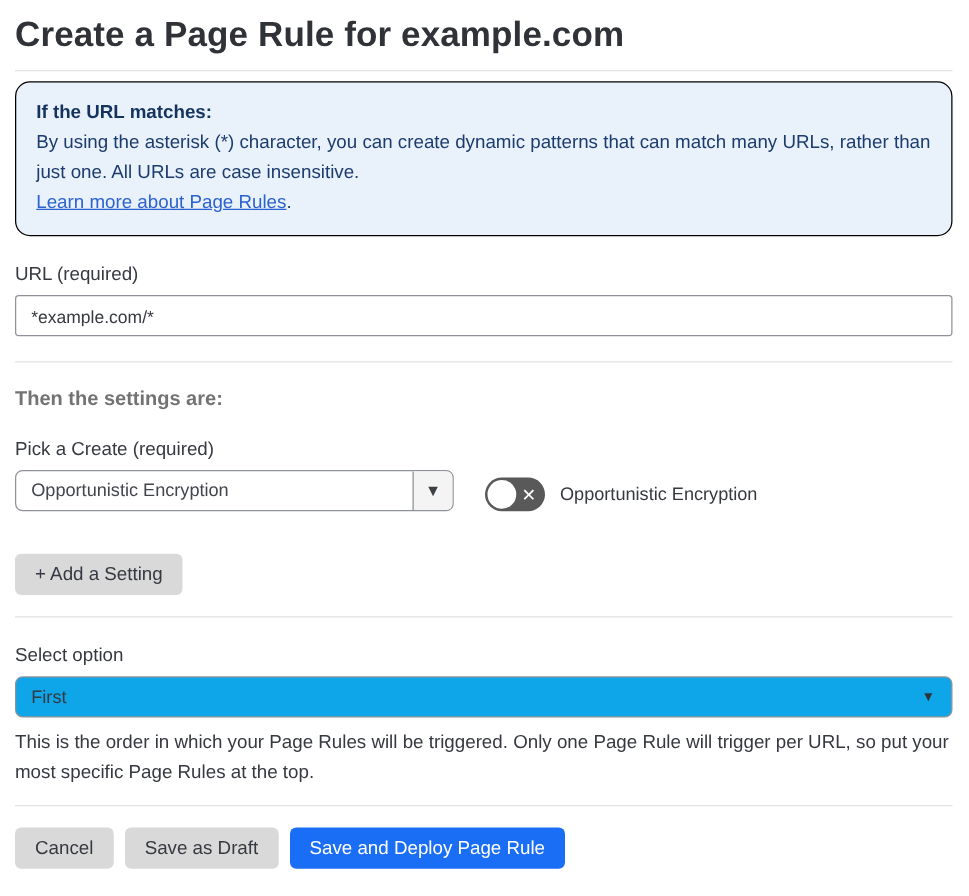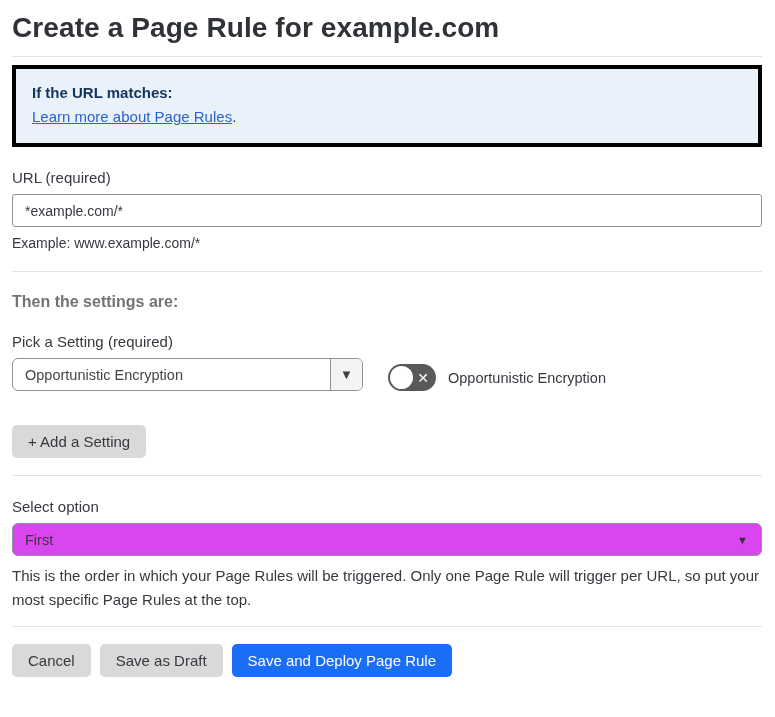--- a/index.html
+++ b/index.html
@@ -22,22 +22,22 @@
   .divider {
     border: none;
     border-top: 1px solid #e2e2e2;
     height: 0;
   }
 
   
   .info-box {
     margin-top: 8px;
     background: #e9f1fb;
-    border: 4px solid #000000;
-    border-radius: 0;
+    border: 1px solid #000000;
+    border-radius: 12px;
     padding: 12px 16px 14px 16px;
     font-size: 15px;
     line-height: 24px;
     color: #1c3c6e;
   }
   .info-box .info-heading { font-weight: bold; color: #14335f; }
   .info-box a.info-link {
     color: #2b62cf;
     text-decoration: underline;
     cursor: pointer;
@@ -164,21 +164,21 @@
   }
   .add-setting-btn { margin-top: 34px; text-align: center; }
 
   
   .full-select {
     position: relative;
     width: 100%;
     height: 33px;
     border: 1px solid #8f9299;
     border-radius: 6px;
-    background: #d946ef;
+    background: #0ea5e9;
     display: flex;
     align-items: center;
     padding: 0 32px 0 12px;
     font-size: 14.5px;
     color: #36393f;
     cursor: pointer;
   }
   .full-select .select-caret {
     position: absolute;
     right: 13px;
@@ -205,32 +205,32 @@
 </head>
 <body>
 
 <div class="container">
 
   <h1 class="page-title">Create a Page Rule for example.com</h1>
   <hr class="divider">
 
   <div class="info-box">
     <div class="info-heading">If the URL matches:</div>
+    <div>By using the asterisk (*) character, you can create dynamic patterns that can match many URLs, rather than just one. All URLs are case insensitive.</div>
     <div><a class="info-link">Learn more about Page Rules</a><span>.</span></div>
   </div>
 
   <div class="field-label">URL (required)</div>
   <input class="text-input" type="text" value="*example.com/*" style="">
-  <div class="helper-text">Example: www.example.com/*</div>
 
   <hr class="divider section-divider">
 
   <h2 class="section-heading">Then the settings are:</h2>
 
-  <div class="field-label">Pick a Setting (required)</div>
+  <div class="field-label">Pick a Create (required)</div>
 
   <div class="setting-row">
     <div class="dropdown">
       <div class="dropdown-value">Opportunistic Encryption</div>
       <div class="dropdown-caret-btn">
         <span>▼</span>
       </div>
     </div>
 
     <div class="toggle-wrap">

